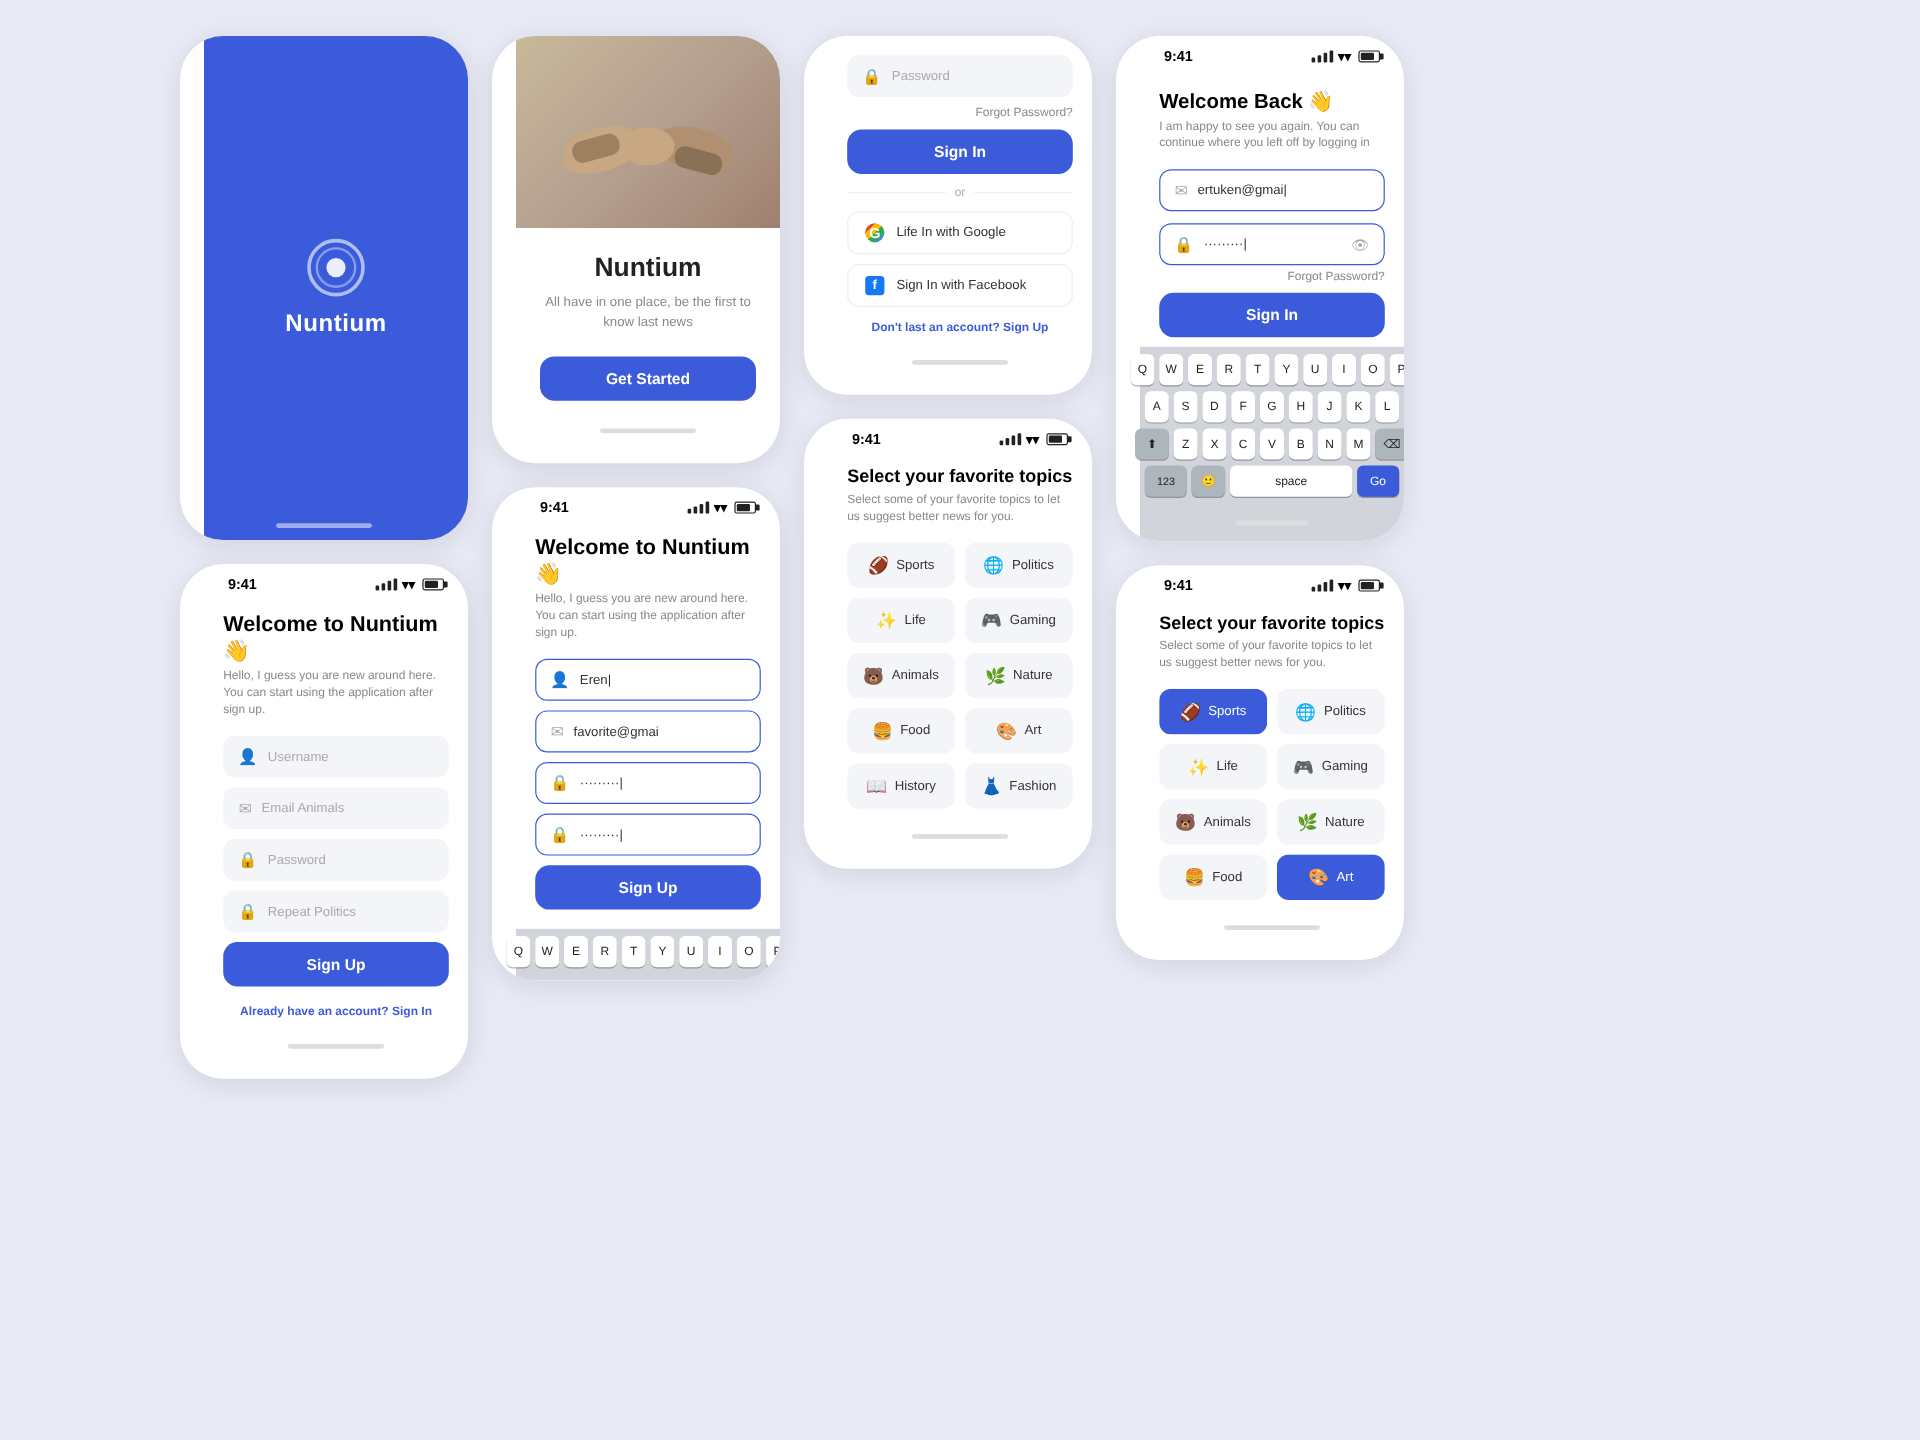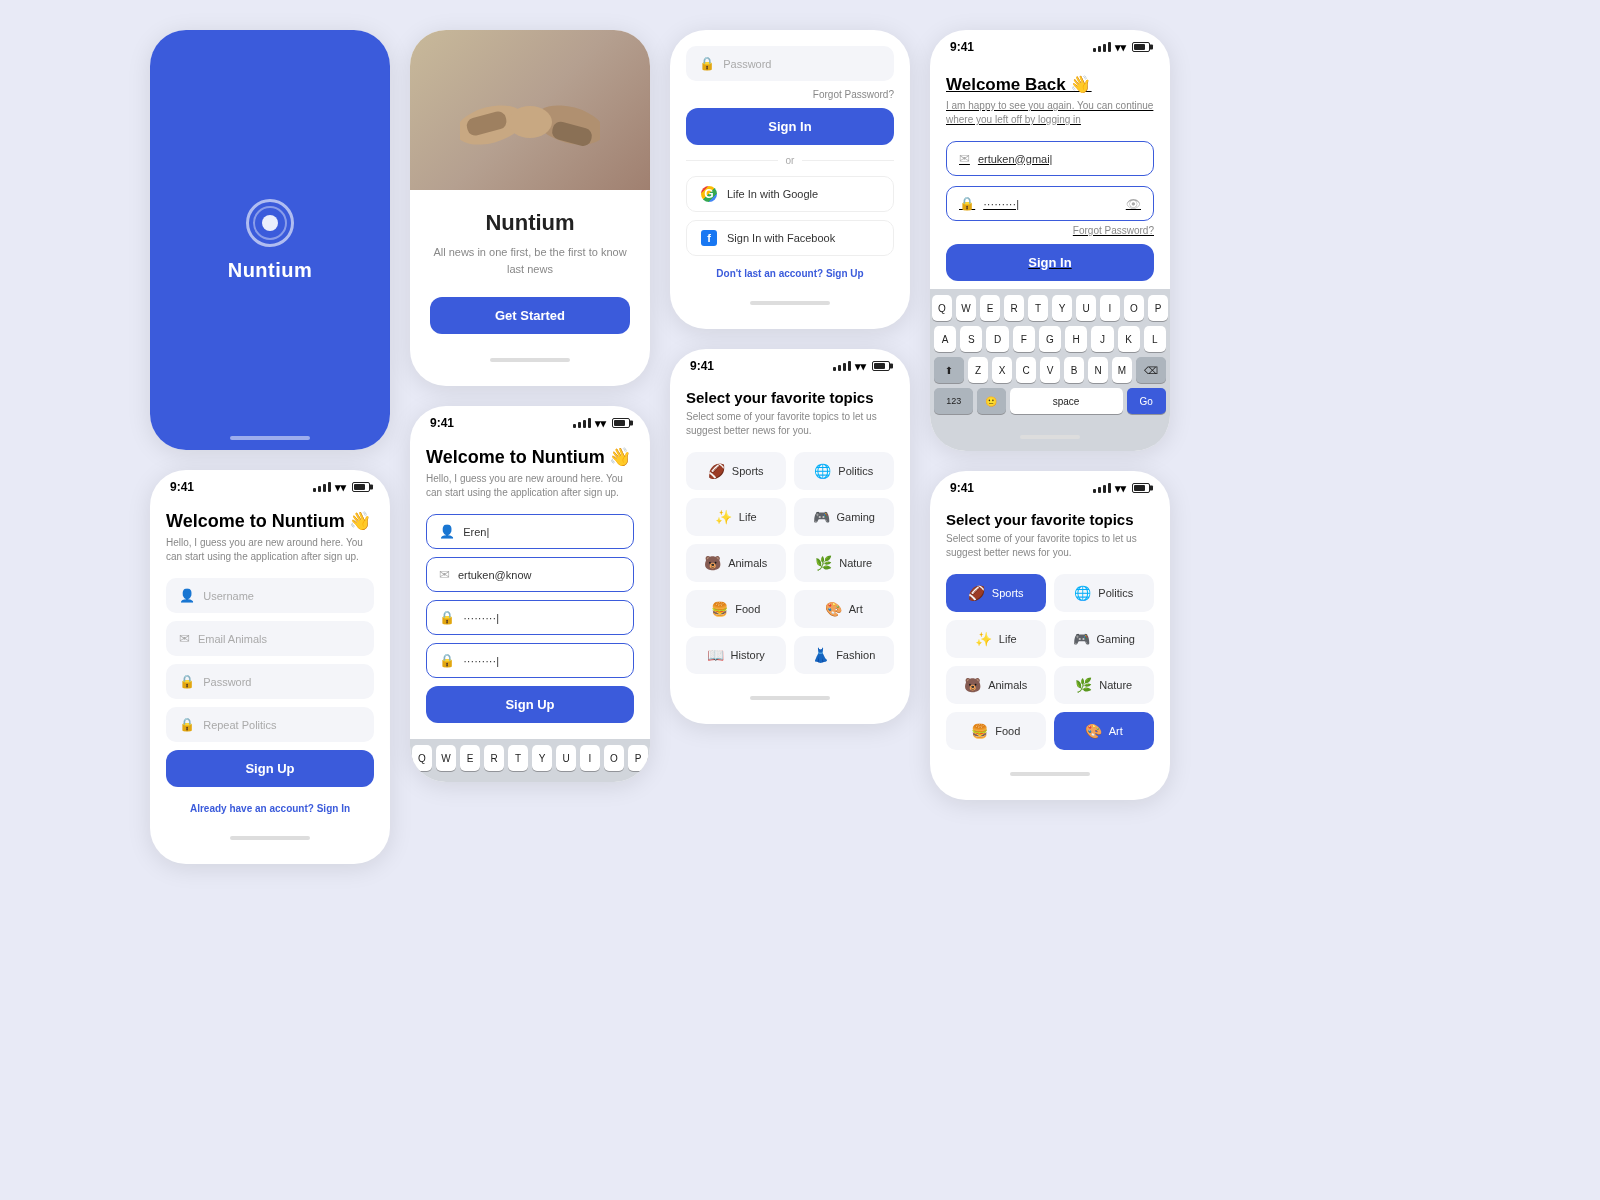--- a/index.html
+++ b/index.html
@@ -26,20 +26,21 @@
       gap: 20px;
     }
 
     
     .phone {
       background: #fff;
       border-radius: 36px;
       overflow: hidden;
       box-shadow: 0 4px 24px rgba(0,0,0,0.10);
       position: relative;
+      padding-left: 20px;
     }
 
     
     .status-bar {
       display: flex;
       justify-content: space-between;
       align-items: center;
       padding: 10px 20px 4px;
       font-size: 12px;
       font-weight: 600;
@@ -329,21 +330,20 @@
       color: #3b5bdb;
       font-weight: 600;
     }
 
     
     .welcome-back-phone {
       width: 240px;
     }
     .welcome-content {
       padding: 16px 16px 0;
-      text-decoration: underline;
     }
     .keyboard {
       background: #d1d5db;
       padding: 6px 4px;
       margin-top: 8px;
     }
     .key-row {
       display: flex;
       justify-content: center;
       gap: 4px;
@@ -467,21 +467,21 @@
           <ellipse cx="110" cy="55" rx="35" ry="18" fill="#b09070" transform="rotate(15 110 55)"></ellipse>
 
           <ellipse cx="70" cy="52" rx="22" ry="16" fill="#c8a882"></ellipse>
 
           <rect x="5" y="50" width="40" height="18" rx="8" fill="#9e8060" transform="rotate(-15 5 50)"></rect>
           <rect x="95" y="50" width="40" height="18" rx="8" fill="#8a7055" transform="rotate(15 95 50)"></rect>
         </svg>
       </div>
       <div class="onboard-body">
         <div class="onboard-brand">Nuntium</div>
-        <div class="onboard-desc">All news in one first, be the first to know last news</div>
+        <div class="onboard-desc">All have in one place, be the first to know last news</div>
         <div class="btn-primary">Get Started</div>
         <div class="home-bar" style="margin-top:14px"><div class="home-bar-line"></div></div>
       </div>
     </div>
 
     <div class="phone signup2-phone">
       <div class="status-bar">
         <span>9:41</span>
         <div class="status-icons">
           <div class="signal-bars">
@@ -498,21 +498,21 @@
       </div>
       <div class="phone-content" style="padding-bottom:8px">
         <div class="screen-title">Welcome to Nuntium 👋</div>
         <div class="screen-subtitle">Hello, I guess you are new around here. You can start using the application after sign up.</div>
         <div class="input-field active">
           <span class="input-icon">👤</span>
           <span>Eren|</span>
         </div>
         <div class="input-field active">
           <span class="input-icon">✉</span>
-          <span>ertuken@know</span>
+          <span>favorite@gmai</span>
         </div>
         <div class="input-field active">
           <span class="input-icon">🔒</span>
           <span>·········|</span>
         </div>
         <div class="input-field active">
           <span class="input-icon">🔒</span>
           <span>·········|</span>
         </div>
         <div class="btn-primary">Sign Up</div>

